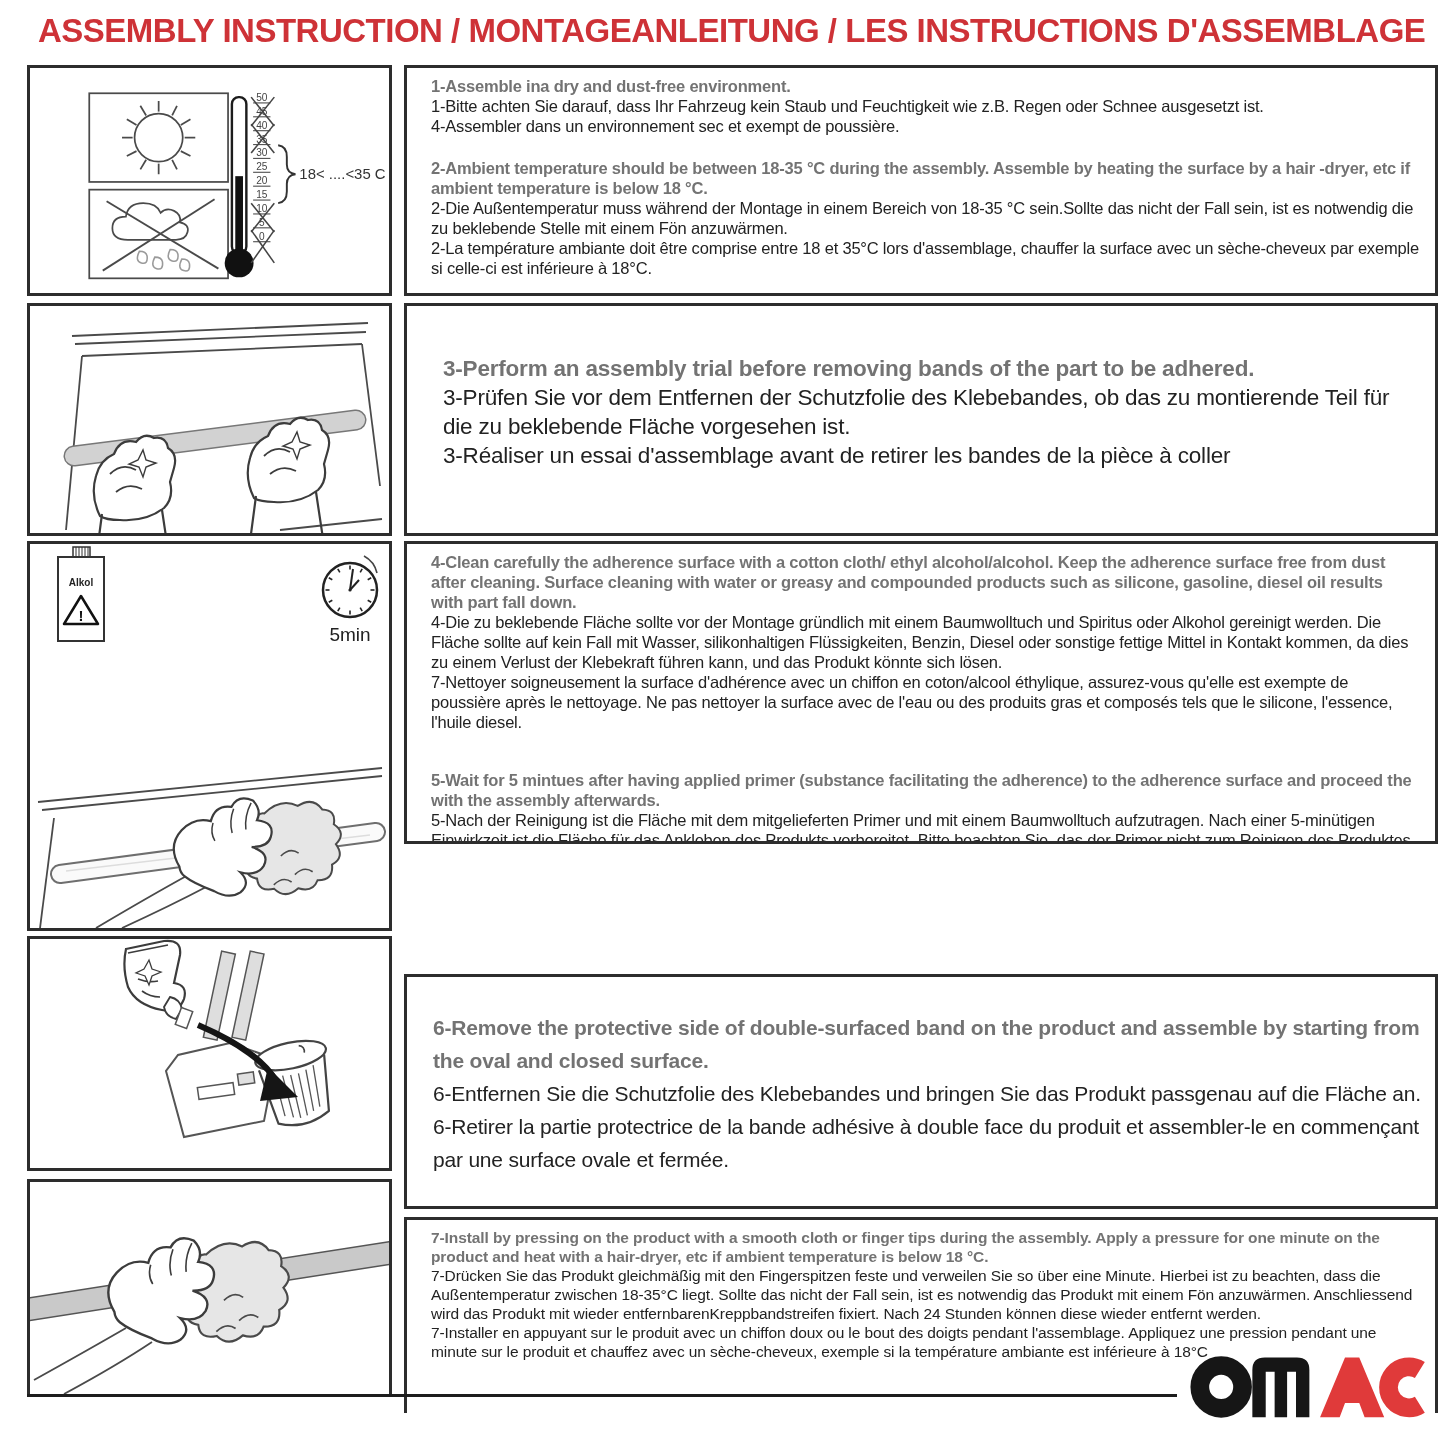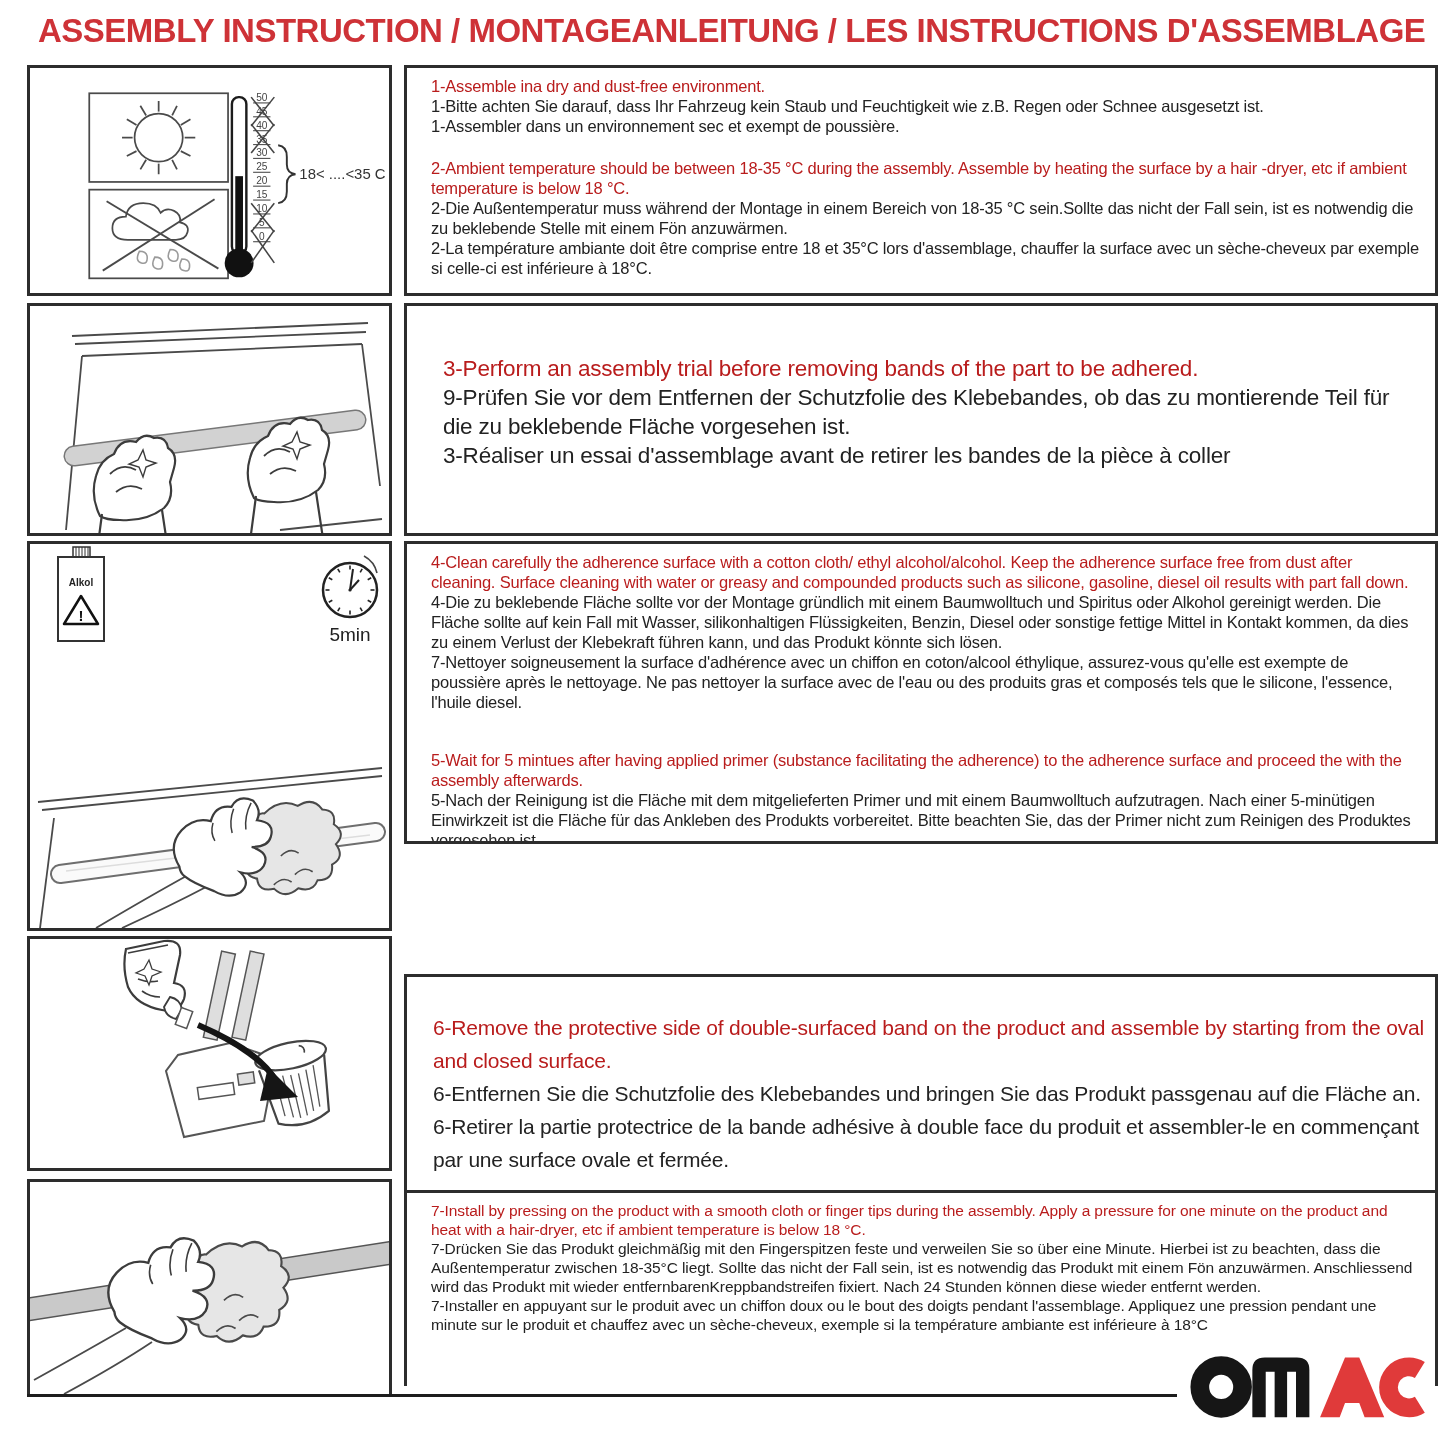--- a/index.html
+++ b/index.html
@@ -11,21 +11,21 @@
   .title {
     position:absolute; left:38px; top:11px;
     font-size:34px; font-weight:bold; color:#ce3237;
     letter-spacing:-0.5px; white-space:nowrap;
     transform:scaleX(0.97); transform-origin:left top;
   }
   .box { position:absolute; border:3px solid #2d2d2d; background:#fff; overflow:hidden; }
   .illus { left:27px; width:365px; }
   .tbox  { left:404px; width:1034px; }
   .tbox p { margin:0; }
-  .b { font-weight:normal; color:#b91c1c; }
+  .b { font-weight:bold; color:#737373; }
   .t-sm { font-size:16.5px; line-height:20px;   padding:8px 16px 0 24px;  letter-spacing:-0.2px; }
   .t-lg { font-size:22.5px; line-height:29px;   padding:48px 28px 0 26px; letter-spacing:-0.2px; }
   .t-md { font-size:21px;   line-height:33px; padding:34px 11px 0 26px; letter-spacing:-0.2px;margin-top:38px; }
   .t-xs { font-size:15.5px; line-height:19px;   padding:8px 16px 0 24px;  letter-spacing:-0.1px; }
   .grp-gap { margin-bottom:22px; }
   .grp-gap-lg { margin-bottom:38px; }
   .footer-line { position:absolute; left:27px; top:1394px; width:1150px; height:3px; background:#1d1d1d; }
   .logo { position:absolute; left:1190px; top:1352px; width:253px; height:68px; }
   svg { display:block; width:100%; height:100%; }
   .sk { stroke:#4a4a4a; fill:none; stroke-width:1.8px; }
@@ -115,21 +115,21 @@
       <path d="M244,76 q9,1 9,12 v8 q0,9 9,10 q-9,1 -9,10 v8 q0,11 -9,12" fill="none" stroke="#333" stroke-width="2"></path>
       <text x="266" y="111" class="range-lbl">18&lt; ....&lt;35 C</text>
     </g>
   </svg>
 </div>
 
 <div class="box tbox t-sm" style="top:65px;height:231px;">
   <div class="grp-gap">
     <p class="b">1-Assemble ina dry and dust-free environment.</p>
     <p>1-Bitte achten Sie darauf, dass Ihr Fahrzeug kein Staub und Feuchtigkeit wie z.B. Regen oder Schnee ausgesetzt ist.</p>
-    <p>1-Assembler dans un environnement sec et exempt de poussière.</p>
+    <p>4-Assembler dans un environnement sec et exempt de poussière.</p>
   </div>
   <div>
     <p class="b">2-Ambient temperature should be between 18-35 °C  during the assembly. Assemble by heating the surface by a hair -dryer, etc if ambient temperature is below 18 °C.</p>
     <p>2-Die Außentemperatur muss während der Montage in einem Bereich von 18-35 °C  sein.Sollte das nicht der Fall sein, ist es notwendig die zu beklebende Stelle mit einem Fön anzuwärmen.</p>
     <p>2-La température ambiante doit être comprise entre 18 et 35°C lors d'assemblage, chauffer la surface avec un sèche-cheveux par exemple si celle-ci est inférieure à 18°C.</p>
   </div>
 </div>
 
 <div class="box illus" style="top:303px;height:233px;">
   <svg viewBox="0 0 359 227">
@@ -154,21 +154,21 @@
       <line x1="44" y1="150" x2="326" y2="114" stroke="#d2d2d2" stroke-width="18" stroke-linecap="round"></line>
     </g>
     <use href="#fist" transform="translate(56,124)"></use>
     <use href="#fist" transform="translate(210,106)"></use>
   </svg>
 </div>
 
 <div class="box tbox t-lg" style="top:303px;height:233px;padding-left:36px;">
   <div>
     <p class="b">3-Perform an assembly trial before removing bands of the part to be adhered.</p>
-    <p>9-Prüfen Sie vor dem Entfernen der Schutzfolie des Klebebandes, ob das zu montierende Teil für die zu beklebende Fläche vorgesehen ist.</p>
+    <p>3-Prüfen Sie vor dem Entfernen der Schutzfolie des Klebebandes, ob das zu montierende Teil für die zu beklebende Fläche vorgesehen ist.</p>
     <p>3-Réaliser un essai d'assemblage avant de retirer les bandes de la pièce à coller</p>
   </div>
 </div>
 
 <div class="box illus" style="top:541px;height:390px;">
   <svg viewBox="0 0 359 384">
 
     <g>
       <rect x="43" y="3" width="17" height="10" fill="#fff" stroke="#333" stroke-width="1.5"></rect>
       <g stroke="#333" stroke-width="1">
@@ -303,21 +303,21 @@
     </g>
     <g transform="translate(152,112) rotate(-6) scale(1.08)">
       <path d="M26,-34 q18,-14 34,-4 q16,-8 24,6 q14,2 10,16 q12,10 0,20 q8,14 -6,20 q0,16 -16,14 q-6,12 -20,6 q-14,10 -24,-2 q-16,2 -16,-12 q-14,-4 -8,-18 q-10,-12 2,-20 q-4,-16 10,-16 q2,-12 10,-10 Z" fill="#e6e6e6" stroke="#4a4a4a" stroke-width="2"></path>
       <path d="M38,10 q10,-8 18,-1 M50,30 q10,-8 18,-1 M28,38 q10,-8 18,-1" fill="none" stroke="#4a4a4a" stroke-width="1.6"></path>
       <path d="M-64,10 Q-74,-12 -58,-26 Q-44,-38 -28,-32 Q-22,-48 -6,-44 Q2,-56 16,-48 Q24,-38 18,-28 Q36,-24 30,-10 Q26,0 10,-2 Q28,6 20,18 Q12,28 -4,22 Q6,34 -6,42 Q-18,48 -32,38 Q-52,28 -60,20 Q-64,16 -64,10 Z" fill="#fff" stroke="#3c3c3c" stroke-width="2.2"></path>
       <path d="M-26,-30 q-4,10 0,18 M-4,-42 q-6,12 -4,24 M14,-46 q-8,12 -8,26" fill="none" stroke="#3c3c3c" stroke-width="1.5"></path>
     </g>
   </svg>
 </div>
 
-<div class="box tbox t-xs" style="top:1190px;height:196px;border-bottom:none;">
+<div class="box tbox t-xs" style="top:1217px;height:196px;border-bottom:none;">
   <div>
     <p class="b">7-Install by pressing on the product with a smooth cloth or finger tips during the assembly. Apply a pressure for one minute on the product and heat with a hair-dryer, etc if ambient temperature is below 18 °C.</p>
     <p>7-Drücken Sie das Produkt gleichmäßig mit den Fingerspitzen feste und verweilen Sie so über eine Minute. Hierbei ist zu beachten, dass die Außentemperatur zwischen 18-35°C liegt. Sollte das nicht der Fall sein, ist es notwendig das Produkt mit einem Fön anzuwärmen. Anschliessend wird das Produkt mit wieder entfernbarenKreppbandstreifen fixiert. Nach 24 Stunden können diese wieder entfernt werden.</p>
     <p>7-Installer en appuyant sur le produit avec un chiffon doux ou le bout des doigts pendant l'assemblage. Appliquez une pression pendant une minute sur le produit et chauffez avec un sèche-cheveux, exemple si la température ambiante est inférieure à 18°C</p>
   </div>
 </div>
 
 <div class="footer-line"></div>
 
 <div class="logo" role="img" aria-label="OMAC">

